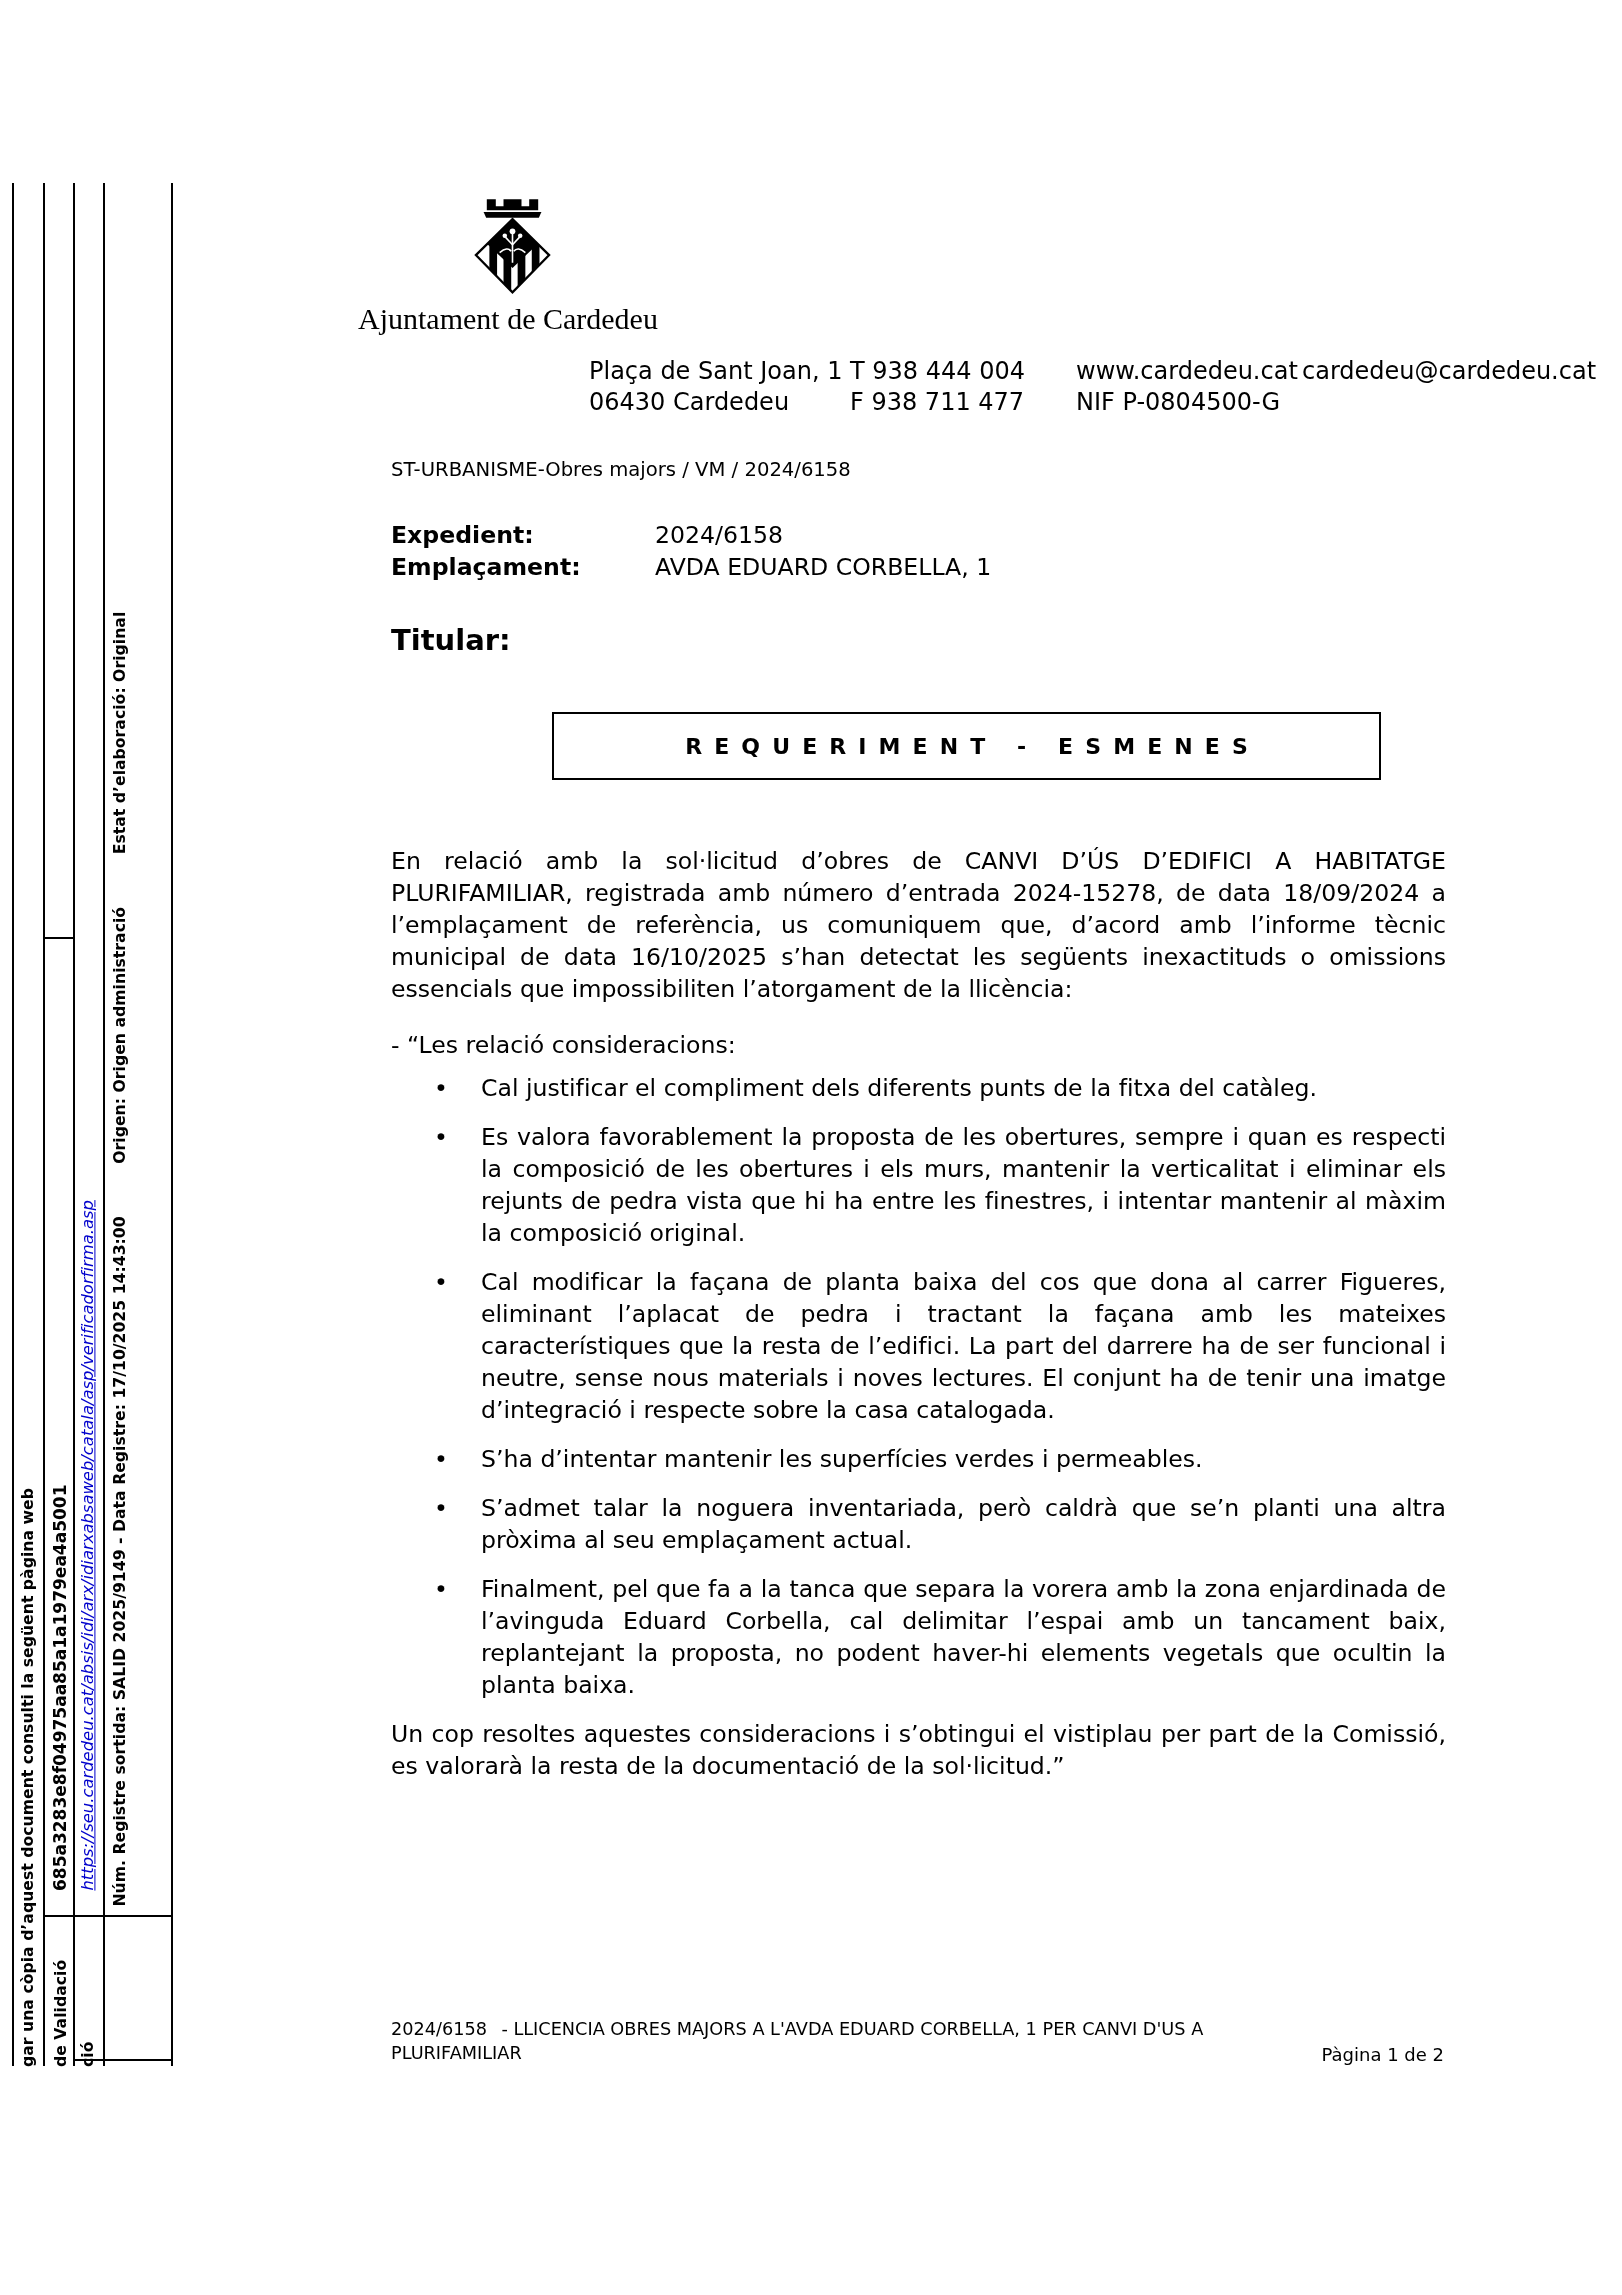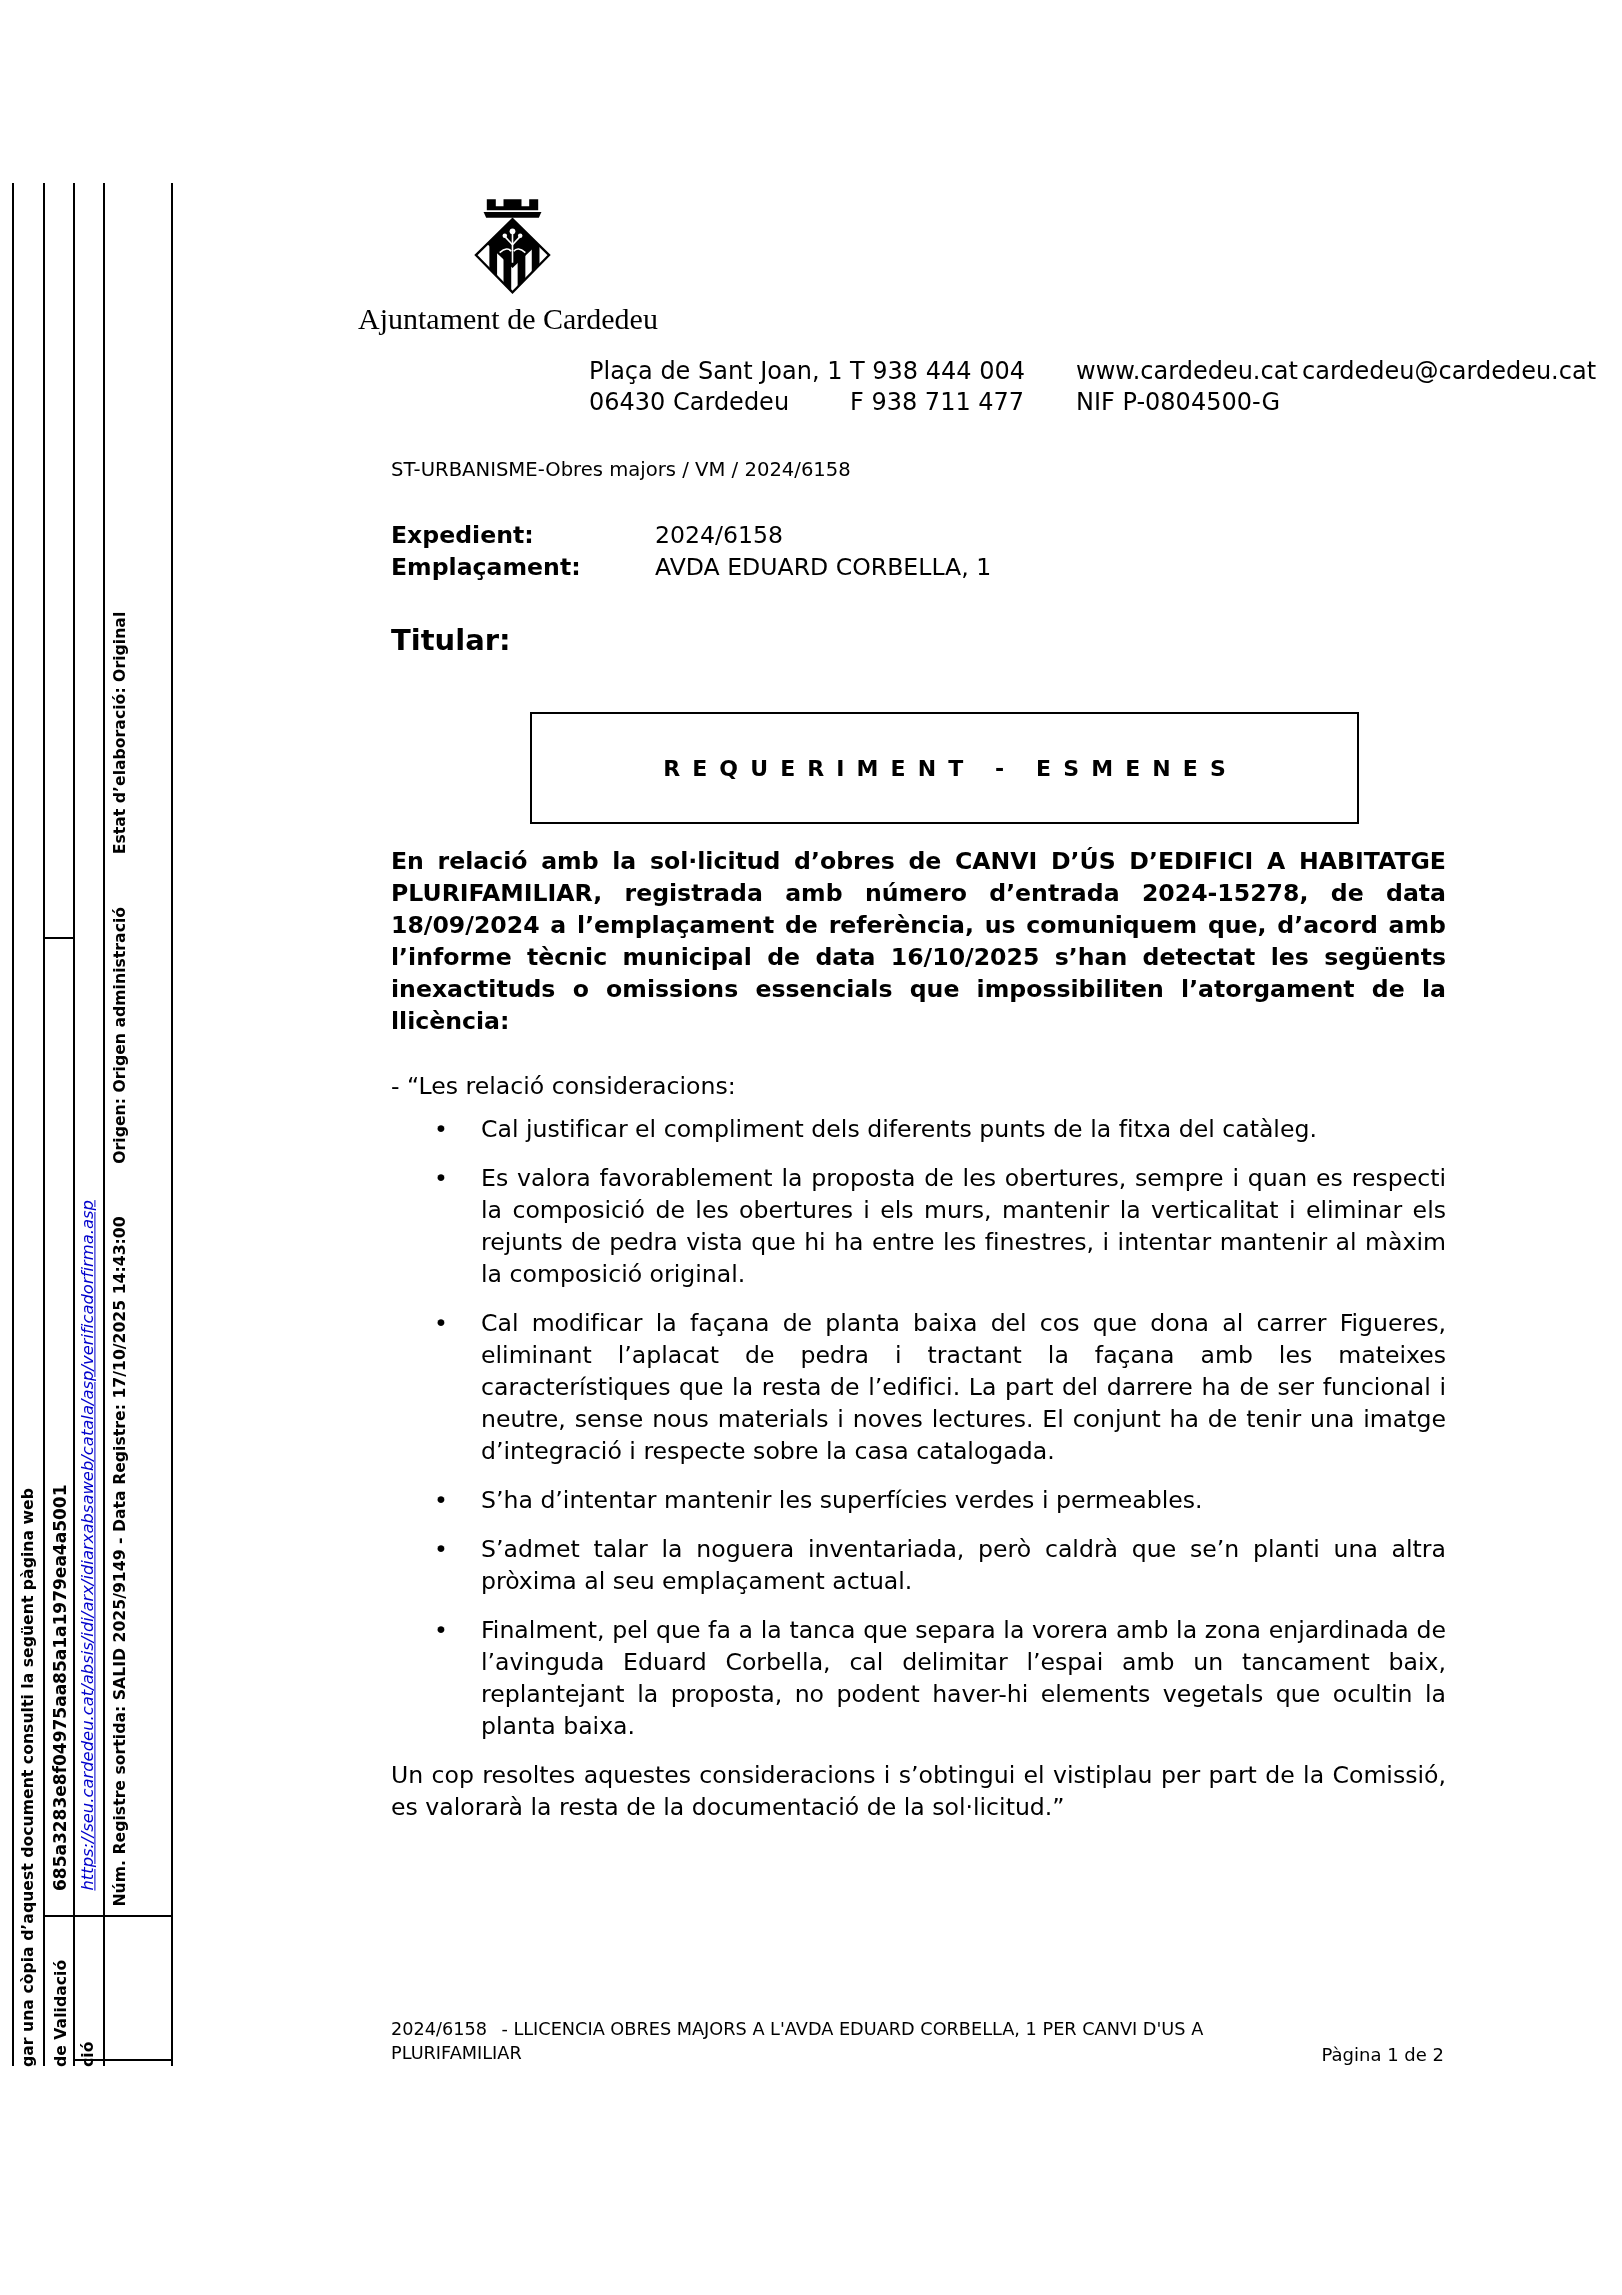--- a/index.html
+++ b/index.html
@@ -31,33 +31,33 @@
     font-family:"Liberation Serif", serif; font-size:30px; color:#000;
   }
   .addr { position:absolute; font-size:24px; line-height:22px; }
   
   .ref-line { position:absolute; left:391px; top:458px; font-size:19.6px; }
   .case-row { position:absolute; left:391px; font-size:23.6px; line-height:29px; }
   .case-row .lbl { display:inline-block; width:264px; font-weight:bold; }
   .titular { position:absolute; left:391px; top:623px; font-size:29px; font-weight:bold; }
   
   .req-box {
-    position:absolute; left:530px; top:712px; width:829px; height:112px;
+    position:absolute; left:552px; top:712px; width:829px; height:68px;
     border:2.6px solid #000; display:flex; align-items:center; justify-content:center;
   }
   .req-box span {
     font-weight:bold; font-size:22px; letter-spacing:0.55em; text-indent:0.55em;
     white-space:nowrap;
   }
   
   .body-col {
     position:absolute; left:391px; top:845px; width:1055px;
     font-size:23.6px; line-height:32px;
   }
-  .body-col p.intro { text-align:justify; margin:0 0 33px 0;font-weight:bold; }
+  .body-col p.intro { text-align:justify; margin:0 0 24px 0; }
   .considerations { margin:0 0 10.5px 0; }
   ul.points { list-style:none; margin:0; padding:0 0 0 90px; }
   ul.points li { position:relative; text-align:justify; margin:0 0 17px 0; }
   ul.points li::before {
     content:"•"; position:absolute; left:-47px; top:0; font-size:23.6px;
   }
   .body-col p.closing { text-align:justify; margin:10.5px 0 0 0; }
   
   .footer-left {
     position:absolute; left:391px; top:2018px; width:896px;

